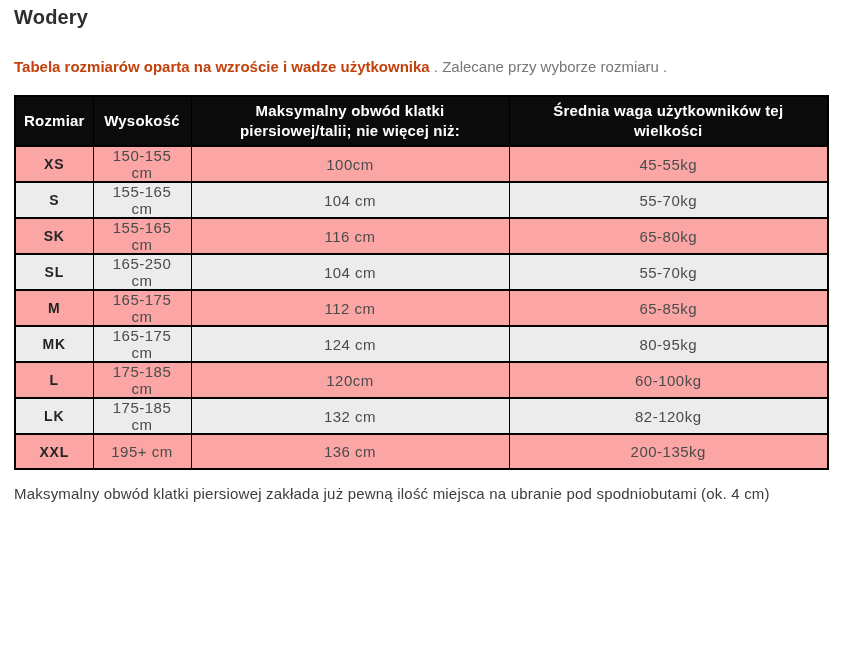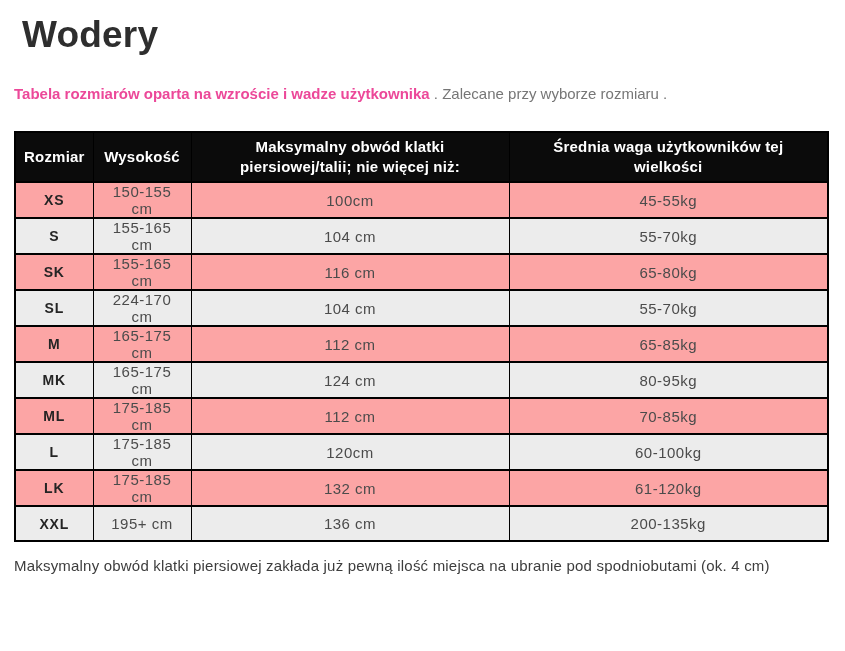--- a/index.html
+++ b/index.html
@@ -6,39 +6,39 @@
   html, body { margin: 0; padding: 0; background: #ffffff; }
   body {
     width: 845px; height: 651px;
     font-family: "Liberation Sans", sans-serif;
     color: #333;
     overflow: hidden;
   }
   .page { padding: 6px 14px 0 14px; }
 
   .page-title {
-    font-size: 37px;
+    font-size: 20px;
     font-weight: 700;
     color: #2e2e2e;
-    margin: 8px;
+    margin: 0;
     letter-spacing: 0.2px;
   }
 
   .subtitle {
     margin-top: 29px;
     font-size: 15px;
     line-height: 1.2;
   }
-  .subtitle-bold { font-weight: 700; color: #ec4899; }
+  .subtitle-bold { font-weight: 700; color: #c2410c; }
   .subtitle-rest { color: #767676; text-align: center; }
 
   table.size-table {
     border-collapse: collapse;
     width: 813px;
-    margin-top: 28px;
+    margin-top: 19px;
     table-layout: fixed;
   }
   .size-table th, .size-table td {
     border: 2px solid #000000;
     border-left-width: 1px;
     border-right-width: 1px;
     text-align: center;
     vertical-align: middle;
     padding: 0 8px;
   }
@@ -116,53 +116,47 @@
           <td class="weight">55-70kg</td>
         </tr>
         <tr>
           <td class="size">SK</td>
           <td class="height">155-165 cm</td>
           <td class="chest">116 cm</td>
           <td class="weight">65-80kg</td>
         </tr>
         <tr>
           <td class="size">SL</td>
-          <td class="height">224-170 cm</td>
+          <td class="height">165-250 cm</td>
           <td class="chest">104 cm</td>
           <td class="weight">55-70kg</td>
         </tr>
         <tr>
           <td class="size">M</td>
           <td class="height">165-175 cm</td>
           <td class="chest">112 cm</td>
           <td class="weight">65-85kg</td>
         </tr>
         <tr>
           <td class="size">MK</td>
           <td class="height">165-175 cm</td>
           <td class="chest">124 cm</td>
           <td class="weight">80-95kg</td>
         </tr>
         <tr>
-          <td class="size">ML</td>
-          <td class="height">175-185 cm</td>
-          <td class="chest">112 cm</td>
-          <td class="weight">70-85kg</td>
-        </tr>
-        <tr>
           <td class="size">L</td>
           <td class="height">175-185 cm</td>
           <td class="chest">120cm</td>
           <td class="weight">60-100kg</td>
         </tr>
         <tr>
           <td class="size">LK</td>
           <td class="height">175-185 cm</td>
           <td class="chest">132 cm</td>
-          <td class="weight">61-120kg</td>
+          <td class="weight">82-120kg</td>
         </tr>
         <tr>
           <td class="size">XXL</td>
           <td class="height">195+ cm</td>
           <td class="chest">136 cm</td>
           <td class="weight">200-135kg</td>
         </tr>
       </tbody>
   </table>
 

